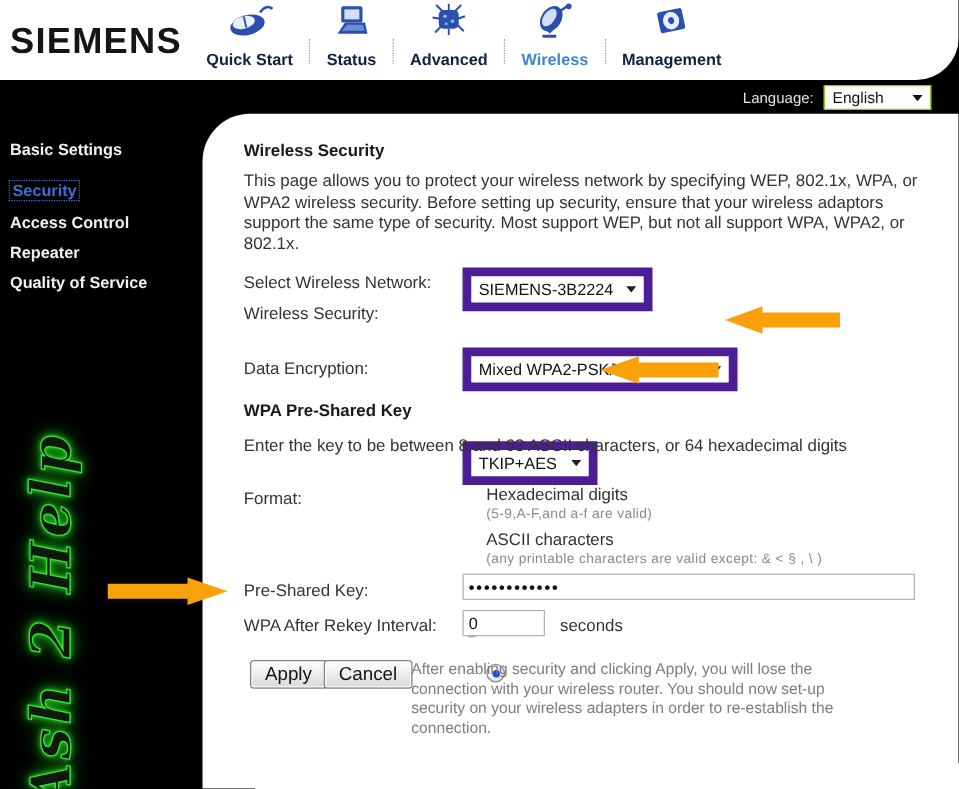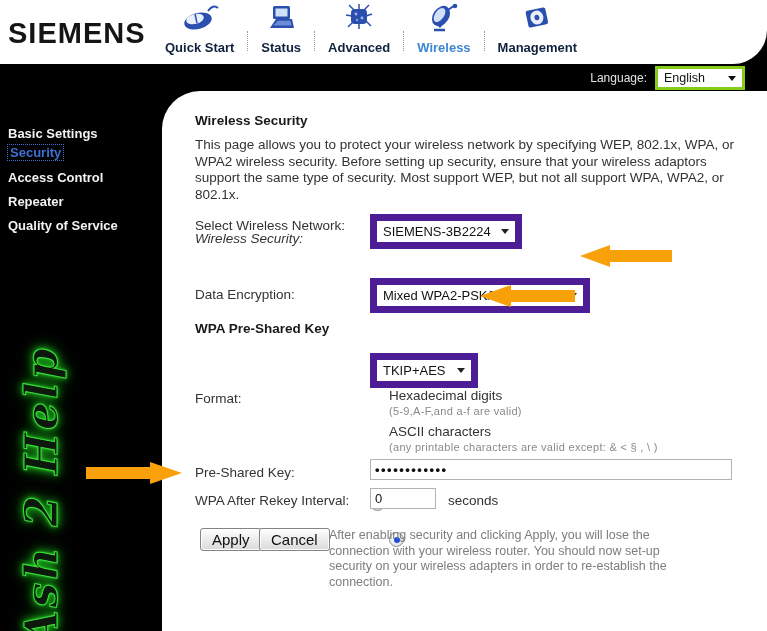--- a/index.html
+++ b/index.html
@@ -15,21 +15,21 @@
   .nav-item{display:flex;flex-direction:column;align-items:center;justify-content:flex-end;
             padding:0 13px;cursor:pointer;height:58px;}
   .nav-item .lbl{font-size:13px;font-weight:bold;color:#10213f;margin-top:2px;padding-bottom:6px;}
   .nav-item.active .lbl{color:#3f86d0;}
   .nav-sep{border-left:1px dotted #9a9a9a;height:20px;margin-bottom:10px;}
 
   
   #langbar{position:absolute;left:0;top:64px;width:767px;height:27px;background:#000;
            display:flex;align-items:center;justify-content:flex-end;padding-right:0;box-sizing:border-box;}
   #langbar .lang-label{color:#e3e3e3;font-size:12px;margin-right:8px;}
-  .lang-select{position:relative;width:78px;height:18px;background:#fff;border:3px solid #84cc16;
+  .lang-select{position:relative;width:78px;height:18px;background:#fff;border:1px solid #84cc16;
                font-size:12.5px;line-height:18px;padding-left:6px;box-sizing:content-box;
                margin-right:22px;cursor:pointer;color:#111;}
   .lang-select .tri{position:absolute;right:6px;top:7px;width:0;height:0;
                border:4px solid transparent;border-top:5px solid #111;}
 
   
   #sidebar{position:absolute;left:0;top:91px;width:162px;height:540px;background:#000;}
   .side-item{position:absolute;left:8px;font-size:13px;font-weight:bold;color:#f2f2f2;
              cursor:pointer;white-space:nowrap;}
   .side-item.active{color:#3d6fd2;outline:1px dotted #3d6fd2;padding:0 2px;}
@@ -167,21 +167,21 @@
 
   <div id="langbar">
     <span class="lang-label">Language:</span>
     <div class="lang-select">
       <span>English</span>
       <span class="tri"></span>
     </div>
   </div>
 
   <div id="sidebar">
-    <div class="side-item" style="top:35px;text-align:right;">Basic Settings</div>
+    <div class="side-item" style="top:21px;text-align:right;">Basic Settings</div>
     <div class="side-item active" style="top:54px;">Security</div>
     <div class="side-item" style="top:79px;">Access Control</div>
     <div class="side-item" style="top:103px;">Repeater</div>
     <div class="side-item" style="top:127px;">Quality of Service</div>
 
     <div id="watermark">Ash 2 Help</div>
 
   </div>
 
   <div id="content">
@@ -191,41 +191,42 @@
     <div class="abs txt desc" style="left:33px;top:46px;">This page allows you to protect your wireless network by specifying WEP, 802.1x, WPA, or WPA2 wireless security. Before setting up security, ensure that your wireless adaptors support the same type of security. Most support WEP, but not all support WPA, WPA2, or 802.1x.</div>
 
     
     <div class="abs flabel" style="left:33px;top:127px;">Select Wireless Network:</div>
     <div class="abs xsel" style="left:208px;top:123px;width:112px;">
       <span>SIEMENS-3B2224</span>
       <span class="tri"></span>
     </div>
 
     
-    <div class="abs flabel" style="left:33px;top:140px;font-style:italic;">Wireless Security:</div>
+    <div class="abs flabel" style="left:33px;top:152px;">Wireless Security:</div>
     <div class="abs xsel" style="left:208px;top:152px;width:180px;">
       <span>Mixed WPA2-PSK/WPA-PSK</span>
       <span class="tri"></span>
     </div>
     <svg class="arrow" style="left:418px;top:153px;" width="92" height="24" viewBox="0 0 92 24">
       <polygon points="0,12 30,1 30,6 92,6 92,18 30,18 30,23" fill="#F9A10B"></polygon>
     </svg>
 
     
     <div class="abs flabel" style="left:33px;top:196px;">Data Encryption:</div>
     <div class="abs xsel" style="left:208px;top:192px;width:68px;">
       <span>TKIP+AES</span>
       <span class="tri"></span>
     </div>
     <svg class="arrow" style="left:318px;top:193px;" width="95" height="24" viewBox="0 0 95 24">
       <polygon points="0,12 31,1 31,6 95,6 95,18 31,18 31,23" fill="#F9A10B"></polygon>
     </svg>
 
     
     <div class="abs h1" style="left:33px;top:230px;">WPA Pre-Shared Key</div>
+    <div class="abs txt" style="left:33px;top:258px;width:560px;">Enter the key to be between 8 and 63 ASCII characters, or 64 hexadecimal digits</div>
 
     <div class="abs flabel" style="left:33px;top:300px;">Format:</div>
 
     <span class="abs radio" style="left:208px;top:298px;"></span>
     <span class="abs rlabel" style="left:227px;top:297px;">Hexadecimal digits</span>
     <span class="abs rnote" style="left:227px;top:314px;">(5-9,A-F,and a-f are valid)</span>
 
     <span class="abs radio sel" style="left:208px;top:334px;"></span>
     <span class="abs rlabel" style="left:227px;top:333px;">ASCII characters</span>
     <span class="abs rnote" style="left:227px;top:350px;">(any printable characters are valid except: &amp; &lt; § , \ )</span>

